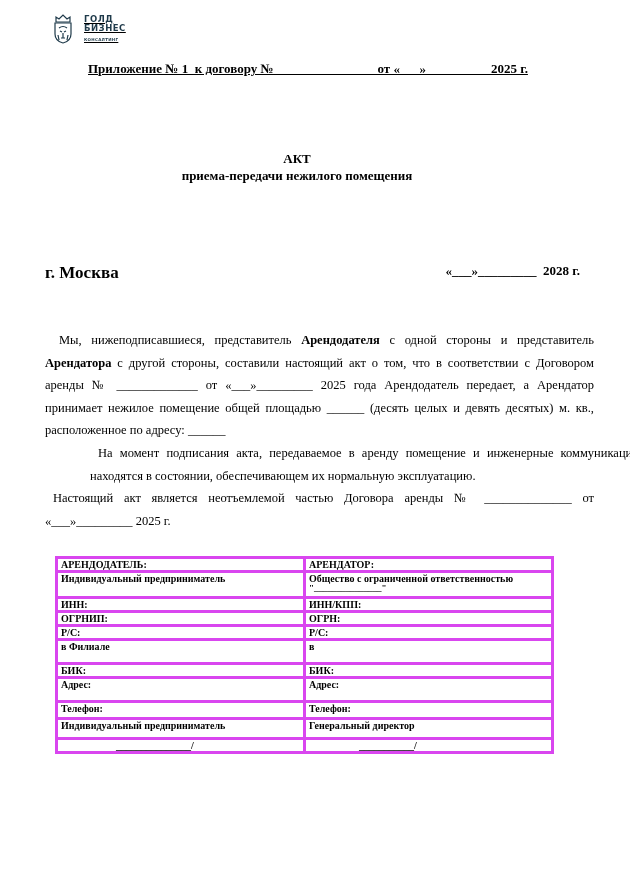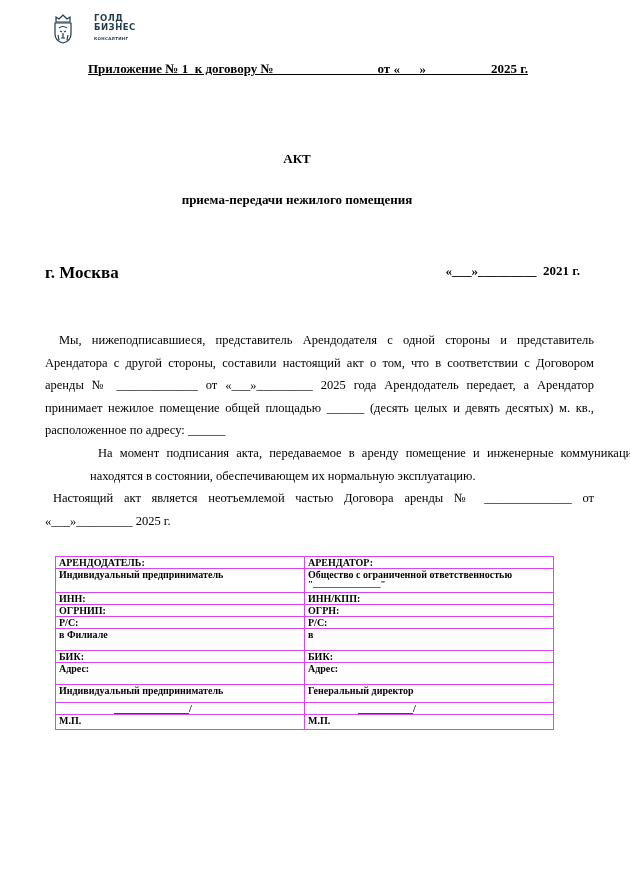--- a/index.html
+++ b/index.html
@@ -1,39 +1,39 @@
 <!DOCTYPE html>
 <html><head>
 <meta charset="utf-8">
 <style>
   html, body { margin:0; padding:0; background:#ffffff; }
   body { width:630px; height:890px; position:relative; overflow:hidden;
          font-family:"Liberation Serif", serif; color:#000; }
-  .logo { position:absolute; left:52px; top:14px; display:flex; gap:20px; }
+  .logo { position:absolute; left:52px; top:14px; display:flex; align-items:center; gap:10px;text-decoration:underline; }
   .logo svg { display:block; }
   .logo-text { display:flex; flex-direction:column; line-height:9px; }
   .logo-name { font-family:"DejaVu Sans", sans-serif; font-weight:bold; font-size:8.5px; color:#1f3a4a; letter-spacing:0.5px; }
   .logo-sub { font-family:"DejaVu Sans", sans-serif; font-weight:bold; font-size:4px; color:#1f3a4a; letter-spacing:0.3px; margin-top:2px; }
 
   .appendix { position:absolute; left:88px; top:61px; font-size:13px; font-weight:bold; white-space:pre;text-decoration:underline; }
   .title { position:absolute; left:0; width:594px; text-align:center; font-weight:bold; font-size:13px; }
   .t1 { top:151px; }
-  .t2 { top:192px; }
+  .t2 { top:168px; }
   .city { position:absolute; left:45px; top:263px; font-size:17px; font-weight:bold; }
   .date { position:absolute; right:50px; top:263px; font-size:13px; font-weight:bold; white-space:pre; }
 
   .body-text { position:absolute; left:45px; width:549px; font-size:12.5px; line-height:22.6px; text-align:justify; }
   .p1 { top:329px; text-indent:14px; }
   .p2 { top:442px; text-indent:8px;margin-left:45px; }
   .p3 { top:487px; text-indent:8px; }
-  .body-text b { font-weight:normal; }
+  .body-text b { font-weight:bold; }
 
   table.req { position:absolute; left:55px; top:556px; width:499px; border-collapse:collapse;
               font-size:10px; font-weight:bold; }
-  table.req td { border:1px solid #d946ef; padding:0 3px; vertical-align:top; line-height:11px; width:50%; }
+  table.req td { border:3px solid #d946ef; padding:0 3px; vertical-align:top; line-height:11px; width:50%; }
   .row-small td { height:11px; }
   .row-tall td { height:23px; }
   .row-addr td { height:21px; }
   .row-tel td { height:14px; padding-top:2px; }
   .row-pos td { height:17px; padding-top:2px; }
   .row-sign td { height:11px; }
   .sign-left { padding-left:58px !important; }
   .sign-right { padding-left:53px !important; }
   .sub-line { display:block; font-size:9px; line-height:9px; }
   table.req { border:1.5px solid #000; }
@@ -58,21 +58,21 @@
     <span class="logo-sub">КОНСАЛТИНГ</span>
   </div>
 </div>
 
 <div class="appendix">Приложение № 1  к договору № _______________ от «___»_________  2025 г.</div>
 
 <div class="title t1">АКТ</div>
 <div class="title t2">приема-передачи нежилого помещения</div>
 
 <div class="city">г. Москва</div>
-<div class="date">«___»_________  2021 г.</div>
+<div class="date">«___»_________  2028 г.</div>
 
 <div class="body-text p1"><span>Мы, нижеподписавшиеся, представитель </span><b>Арендодателя</b><span> с одной стороны и представитель </span><b>Арендатора</b><span> с другой стороны, составили настоящий акт о том, что в соответствии с Договором аренды № _____________ от «___»_________  2025 года Арендодатель передает, а Арендатор принимает нежилое помещение общей площадью ______ (десять целых и девять десятых) м. кв., расположенное  по адресу: ______</span></div>
 
 <div class="body-text p2">На момент подписания акта, передаваемое в аренду помещение и инженерные коммуникации находятся в состоянии, обеспечивающем их нормальную эксплуатацию.</div>
 
 <div class="body-text p3">Настоящий акт является неотъемлемой частью Договора аренды № ______________ от «___»_________  2025 г.</div>
 
 <table class="req">
   <tbody>
       <tr class="row-small">
@@ -103,26 +103,26 @@
     <td>в</td>
   </tr>
   <tr class="row-small">
     <td>БИК:</td>
     <td>БИК:</td>
   </tr>
   <tr class="row-addr">
     <td>Адрес:</td>
     <td>Адрес:</td>
   </tr>
+  <tr class="row-tel">
+    <td>Телефон:</td>
+    <td>Телефон:</td>
+  </tr>
   <tr class="row-pos">
     <td>Индивидуальный предприниматель</td>
     <td>Генеральный директор</td>
   </tr>
   <tr class="row-sign">
     <td class="sign-left">_______________/</td>
     <td class="sign-right">___________/</td>
   </tr>
-  <tr class="row-tel">
-    <td>М.П.</td>
-    <td>М.П.</td>
-  </tr>
 </tbody>
   </table>
 
 </body></html>

